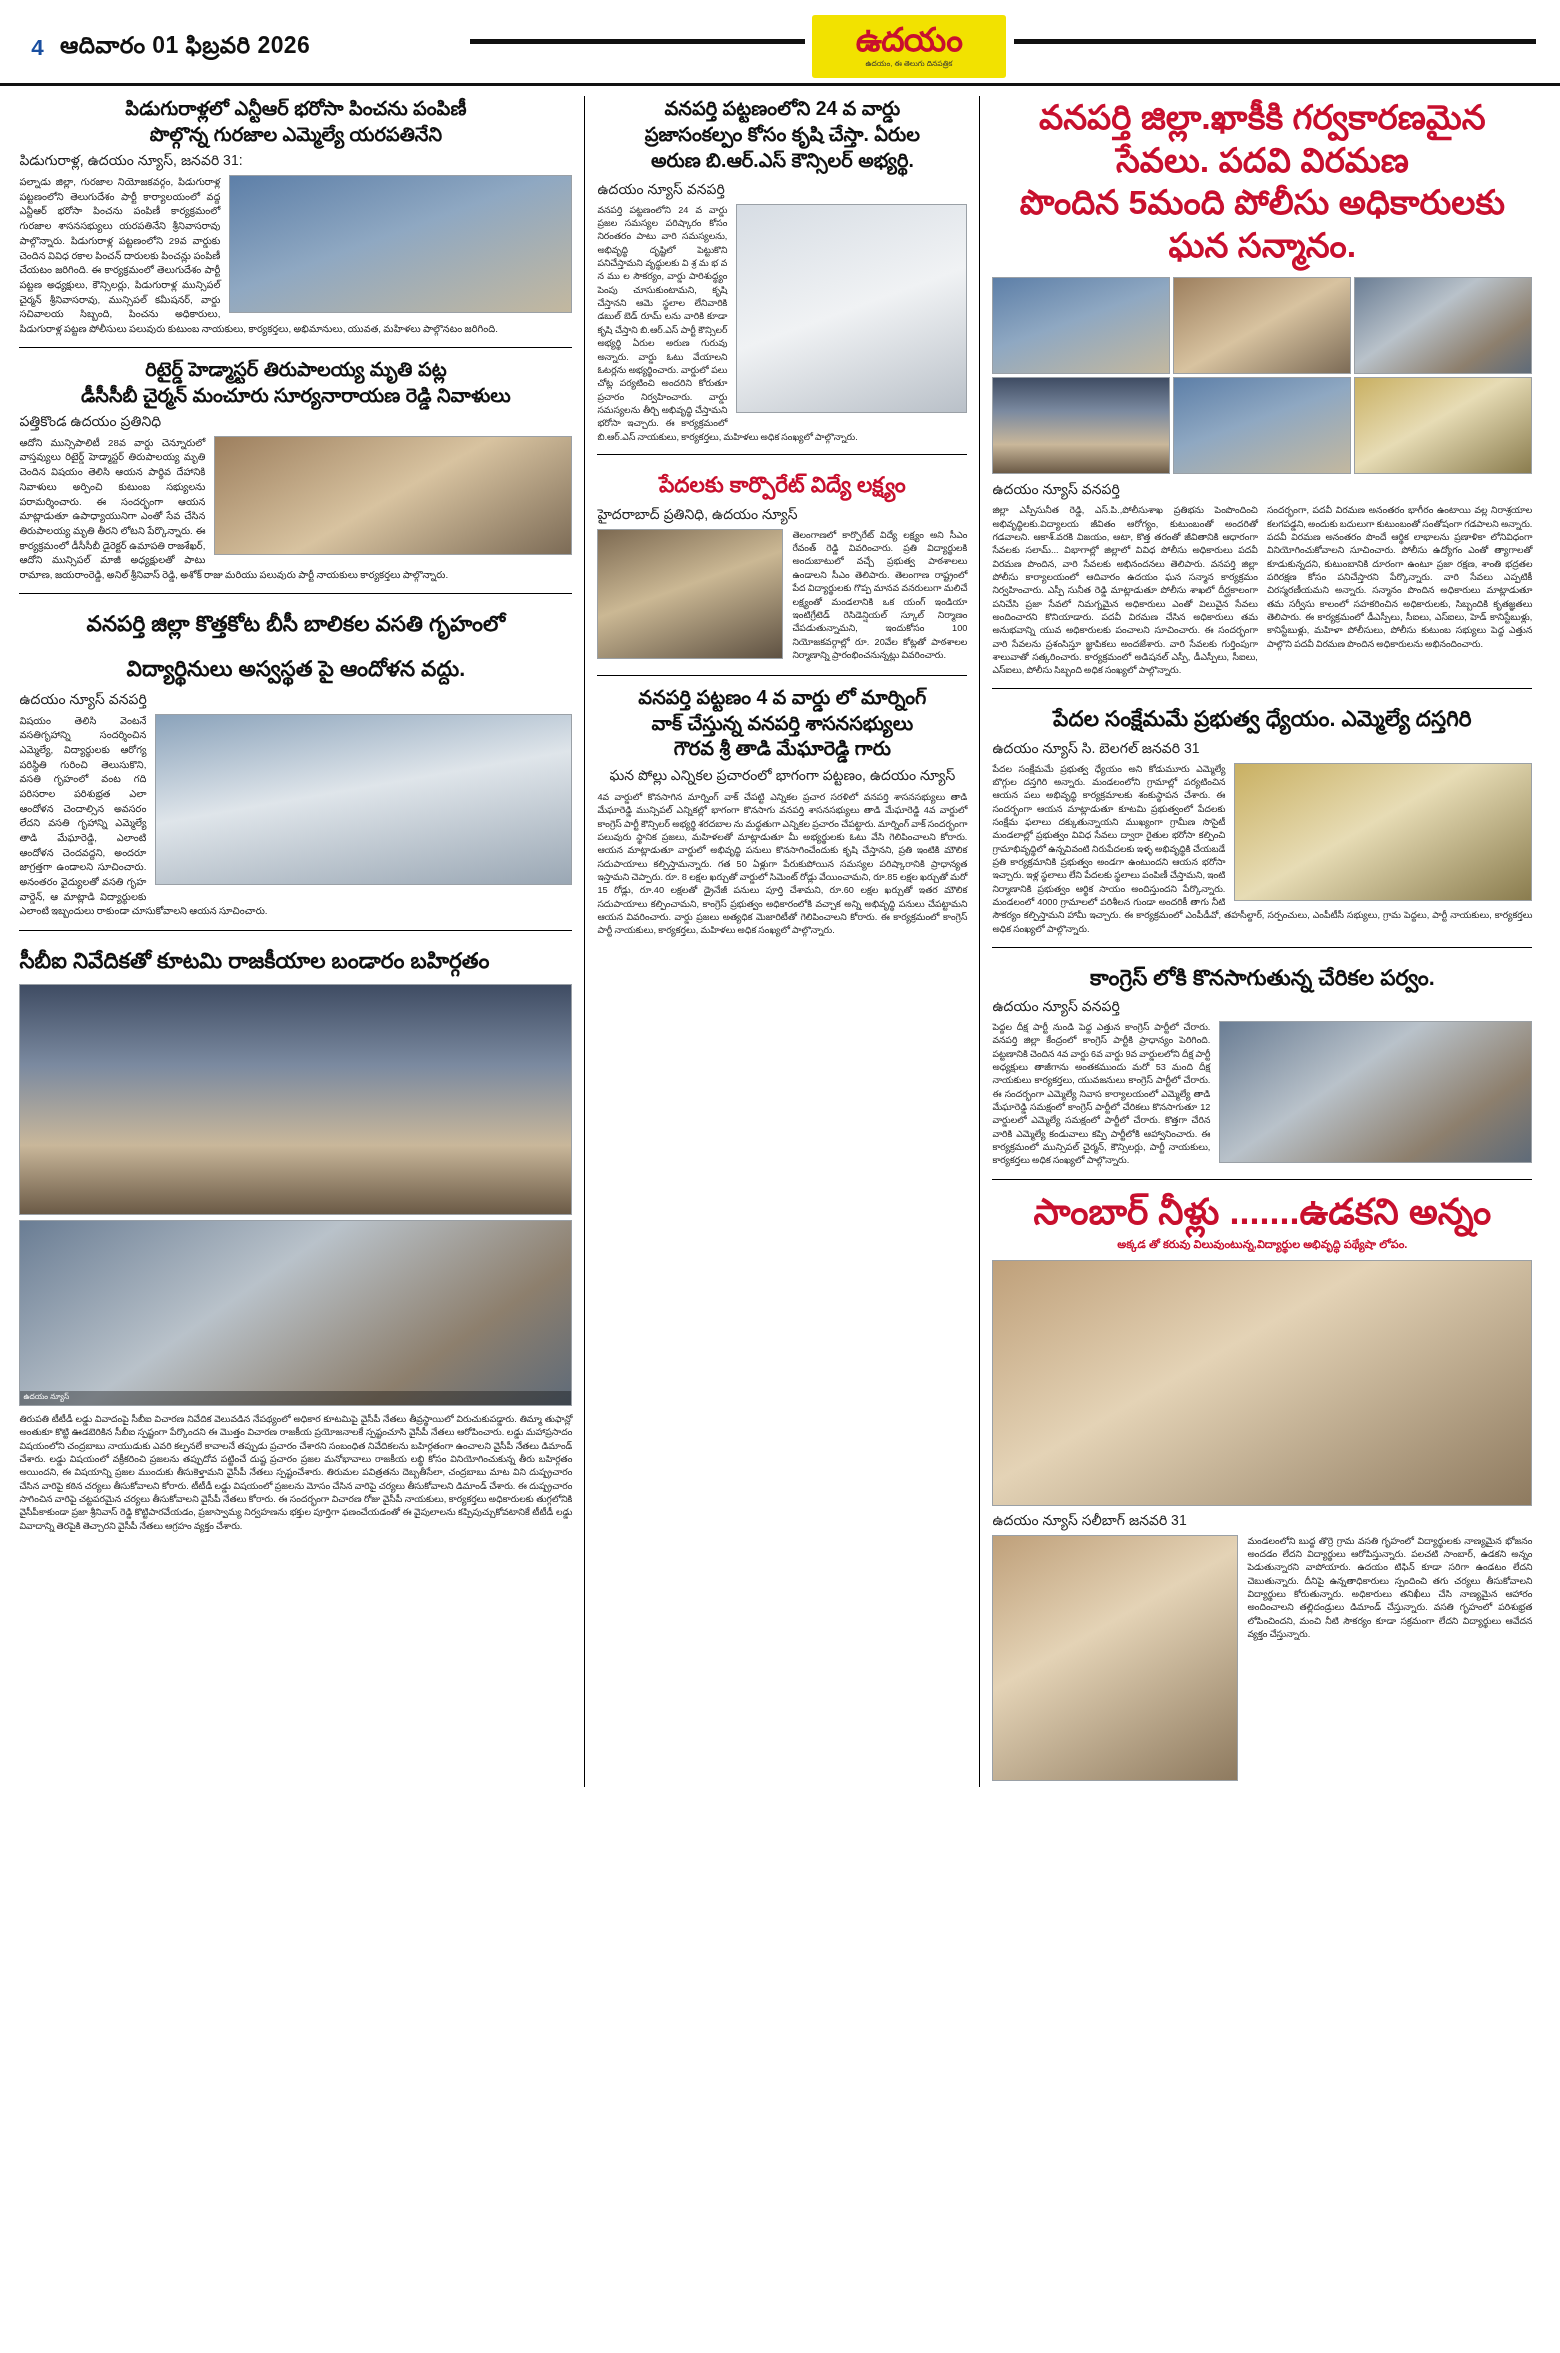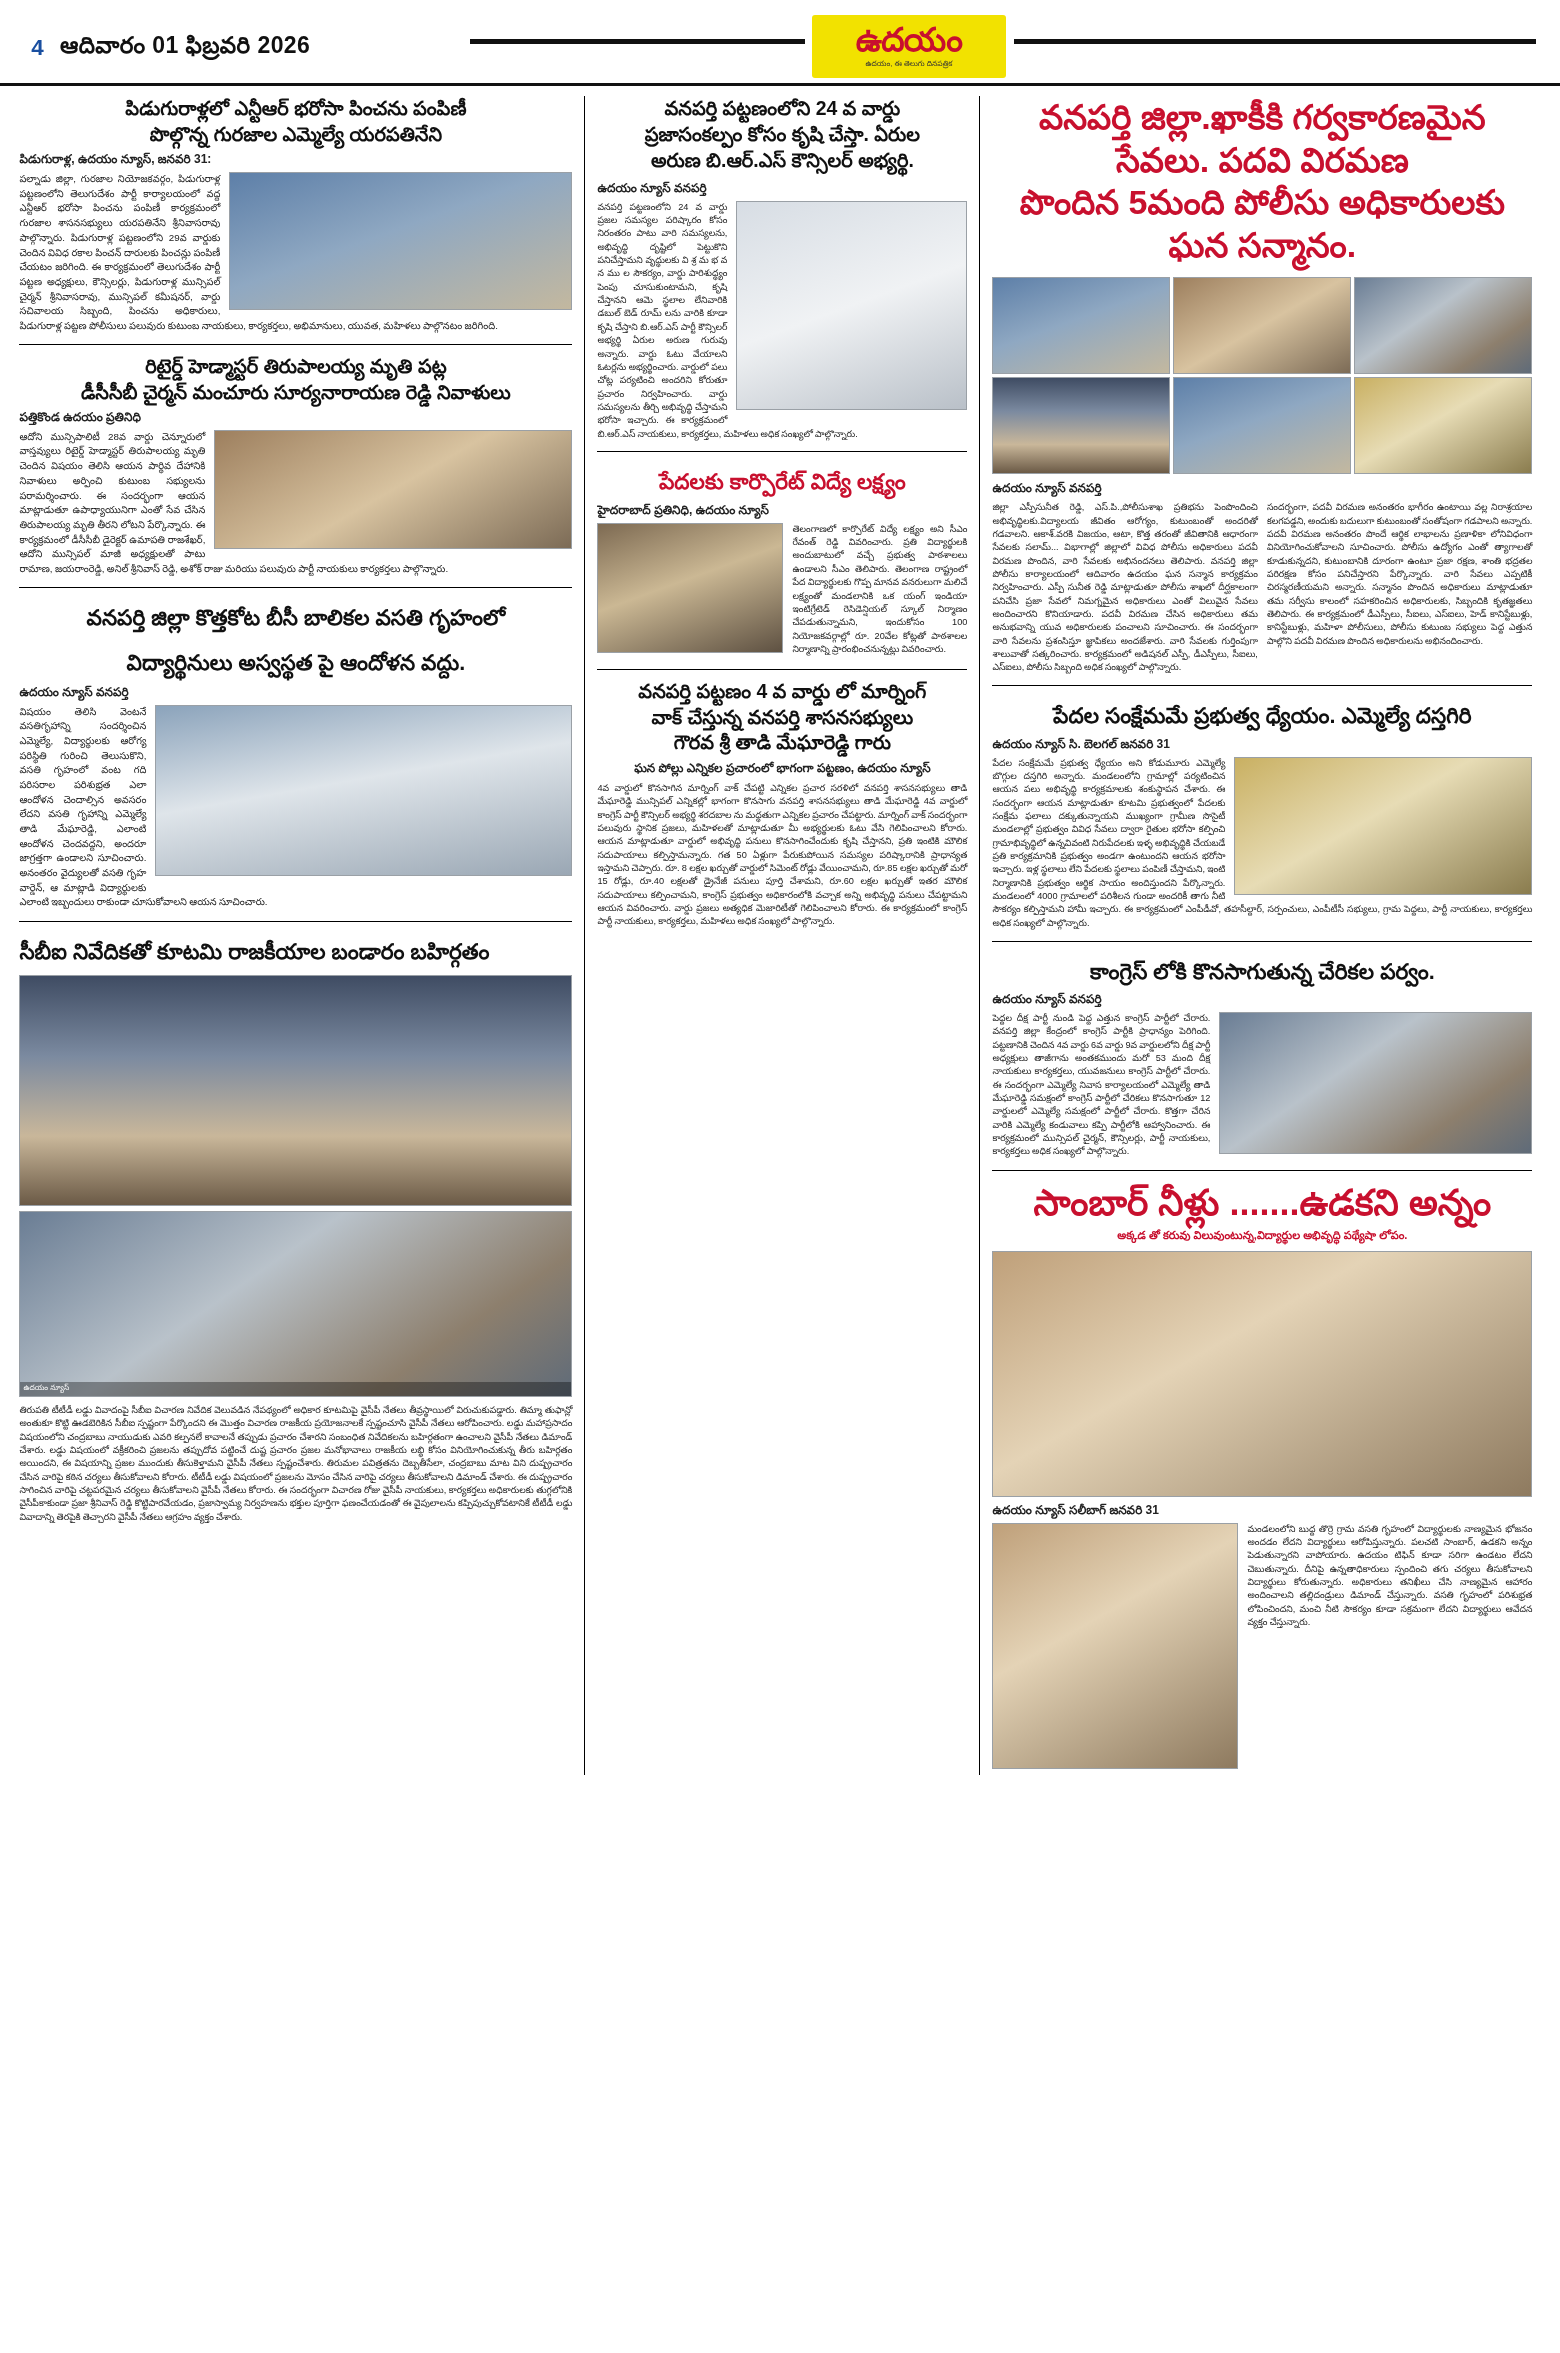--- a/index.html
+++ b/index.html
@@ -98,24 +98,24 @@
     color: #111;
     text-align: center;
     line-height: 1.32;
   }
   .hl-1 { font-size: 19.4px; }
   .hl-2 { font-size: 21.6px; margin-top: 16px; }
   .hl-big { font-size: 34px; line-height: 1.25; }
   .hl-red { color: #c8102e; }
 
   .credit {
-    font-size: 12px;
+    font-size: 14px;
     color: #222;
     margin: 4.5px 0 3px 0;
-    font-weight: bold;
+    font-weight: normal;
   }
   .body-txt {
     font-size: 9.8px;
     line-height: 1.5;
     text-align: justify;
     color: #1a1a1a;
     word-spacing: -0.4px;
   }
   .body-txt.sm { font-size: 9.2px; line-height: 1.45; }
   .rule {

